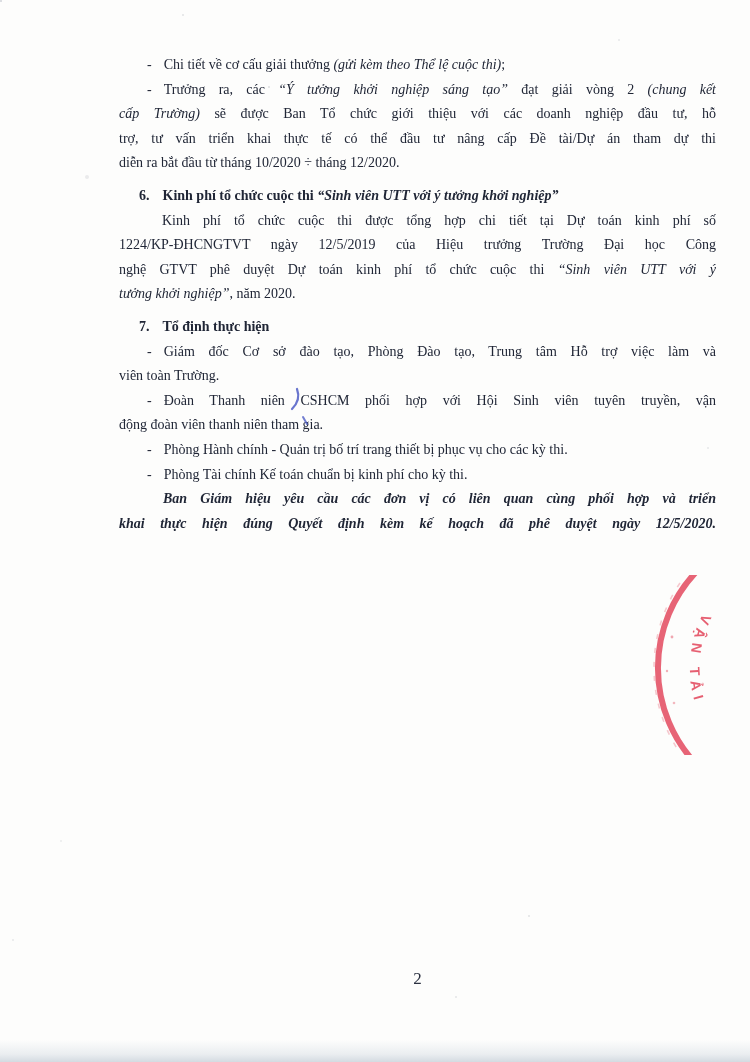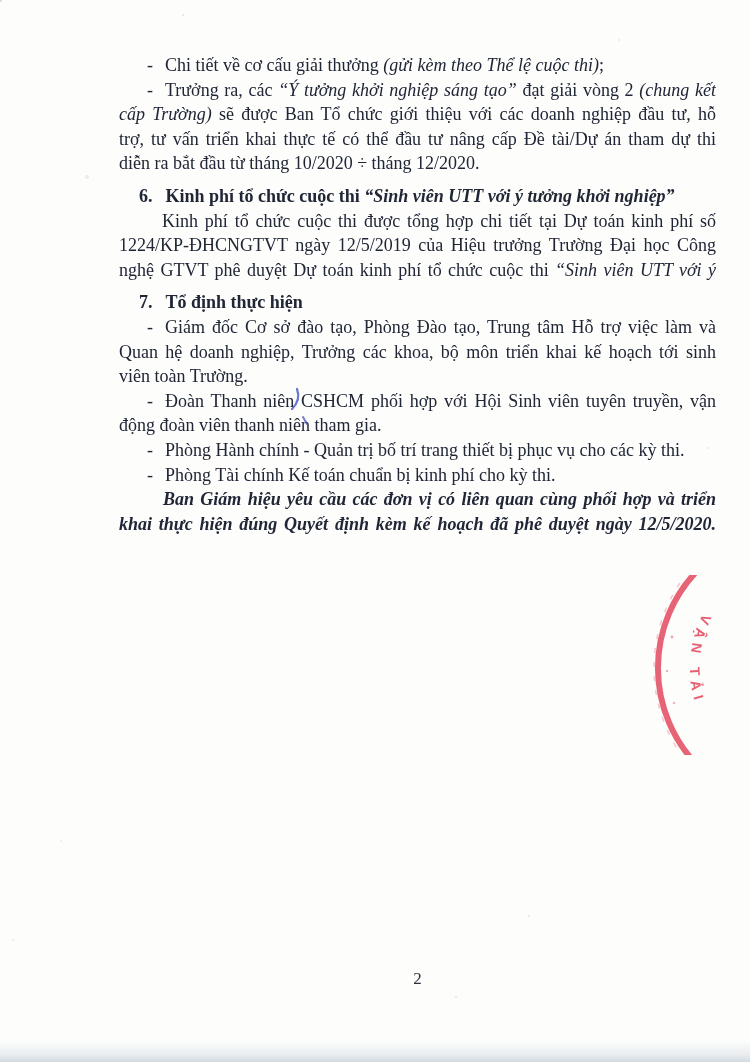--- a/index.html
+++ b/index.html
@@ -14,21 +14,21 @@
   }
   
   .doc {
     position: absolute;
     left: 119px;
     top: 53px;
     width: 597px;
     overflow: hidden;
   }
   .line {
-    font-size: 18px;
+    font-size: 14px;
     line-height: 24.6px;
     white-space: nowrap;
     text-align: left;
     color: #202636;
   }
   .line.just {
     text-align: justify;
     text-align-last: justify;
   }
   .bullet  { text-indent: 28px; }
@@ -110,23 +110,23 @@
   <div class="doc">
       <div class="line bullet"><span class="gap">-</span><span>Chi tiết về cơ cấu giải thưởng </span><span class="it">(gửi kèm theo Thể lệ cuộc thi)</span><span>;</span></div>
       <div class="line bullet just"><span class="gap">-</span><span>Trưởng ra, các </span><span class="it">“Ý tưởng khởi nghiệp sáng tạo”</span><span> đạt giải vòng 2 </span><span class="it">(chung kết</span></div>
       <div class="line cont just"><span class="it">cấp Trường)</span><span> sẽ được Ban Tổ chức giới thiệu với các doanh nghiệp đầu tư, hỗ</span></div>
       <div class="line cont just"><span>trợ, tư vấn triển khai thực tế có thể đầu tư nâng cấp Đề tài/Dự án tham dự thi</span></div>
       <div class="line cont"><span>diễn ra bắt đầu từ tháng 10/2020 ÷ tháng 12/2020.</span></div>
       <div class="line heading"><span class="bd gap">6.</span><span class="bd">Kinh phí tổ chức cuộc thi </span><span class="it bd">“Sinh viên UTT với ý tưởng khởi nghiệp”</span></div>
       <div class="line para just"><span>Kinh phí tổ chức cuộc thi được tổng hợp chi tiết tại Dự toán kinh phí số</span></div>
       <div class="line cont just"><span>1224/KP-ĐHCNGTVT ngày 12/5/2019 của Hiệu trưởng Trường Đại học Công</span></div>
       <div class="line cont just"><span>nghệ GTVT phê duyệt Dự toán kinh phí tổ chức cuộc thi </span><span class="it">“Sinh viên UTT với ý</span></div>
+      <div class="line cont"><span class="it">tưởng khởi nghiệp”</span><span>, năm 2020.</span></div>
       <div class="line heading"><span class="bd gap">7.</span><span class="bd">Tổ định thực hiện</span></div>
       <div class="line bullet just"><span class="gap">-</span><span>Giám đốc Cơ sở đào tạo, Phòng Đào tạo, Trung tâm Hỗ trợ việc làm và</span></div>
-      <div class="line cont just"><span>Quan hệ doanh nghiệp, Trưởng các khoa, bộ môn triển khai kế hoạch tới sinh</span></div>
       <div class="line cont"><span>viên toàn Trường.</span></div>
       <div class="line bullet just"><span class="gap">-</span><span>Đoàn Thanh niên CSHCM phối hợp với Hội Sinh viên tuyên truyền, vận</span></div>
       <div class="line cont"><span>động đoàn viên thanh niên tham gia.</span></div>
       <div class="line bullet"><span class="gap">-</span><span>Phòng Hành chính - Quản trị bố trí trang thiết bị phục vụ cho các kỳ thi.</span></div>
       <div class="line bullet"><span class="gap">-</span><span>Phòng Tài chính Kế toán chuẩn bị kinh phí cho kỳ thi.</span></div>
       <div class="line closing just"><span class="it bd">Ban Giám hiệu yêu cầu các đơn vị có liên quan cùng phối hợp và triển</span></div>
       <div class="line cont just"><span class="it bd">khai thực hiện đúng Quyết định kèm kế hoạch đã phê duyệt ngày 12/5/2020.</span></div>
     </div>
 
   <svg class="stamp" viewBox="0 0 120 180" aria-hidden="true">

